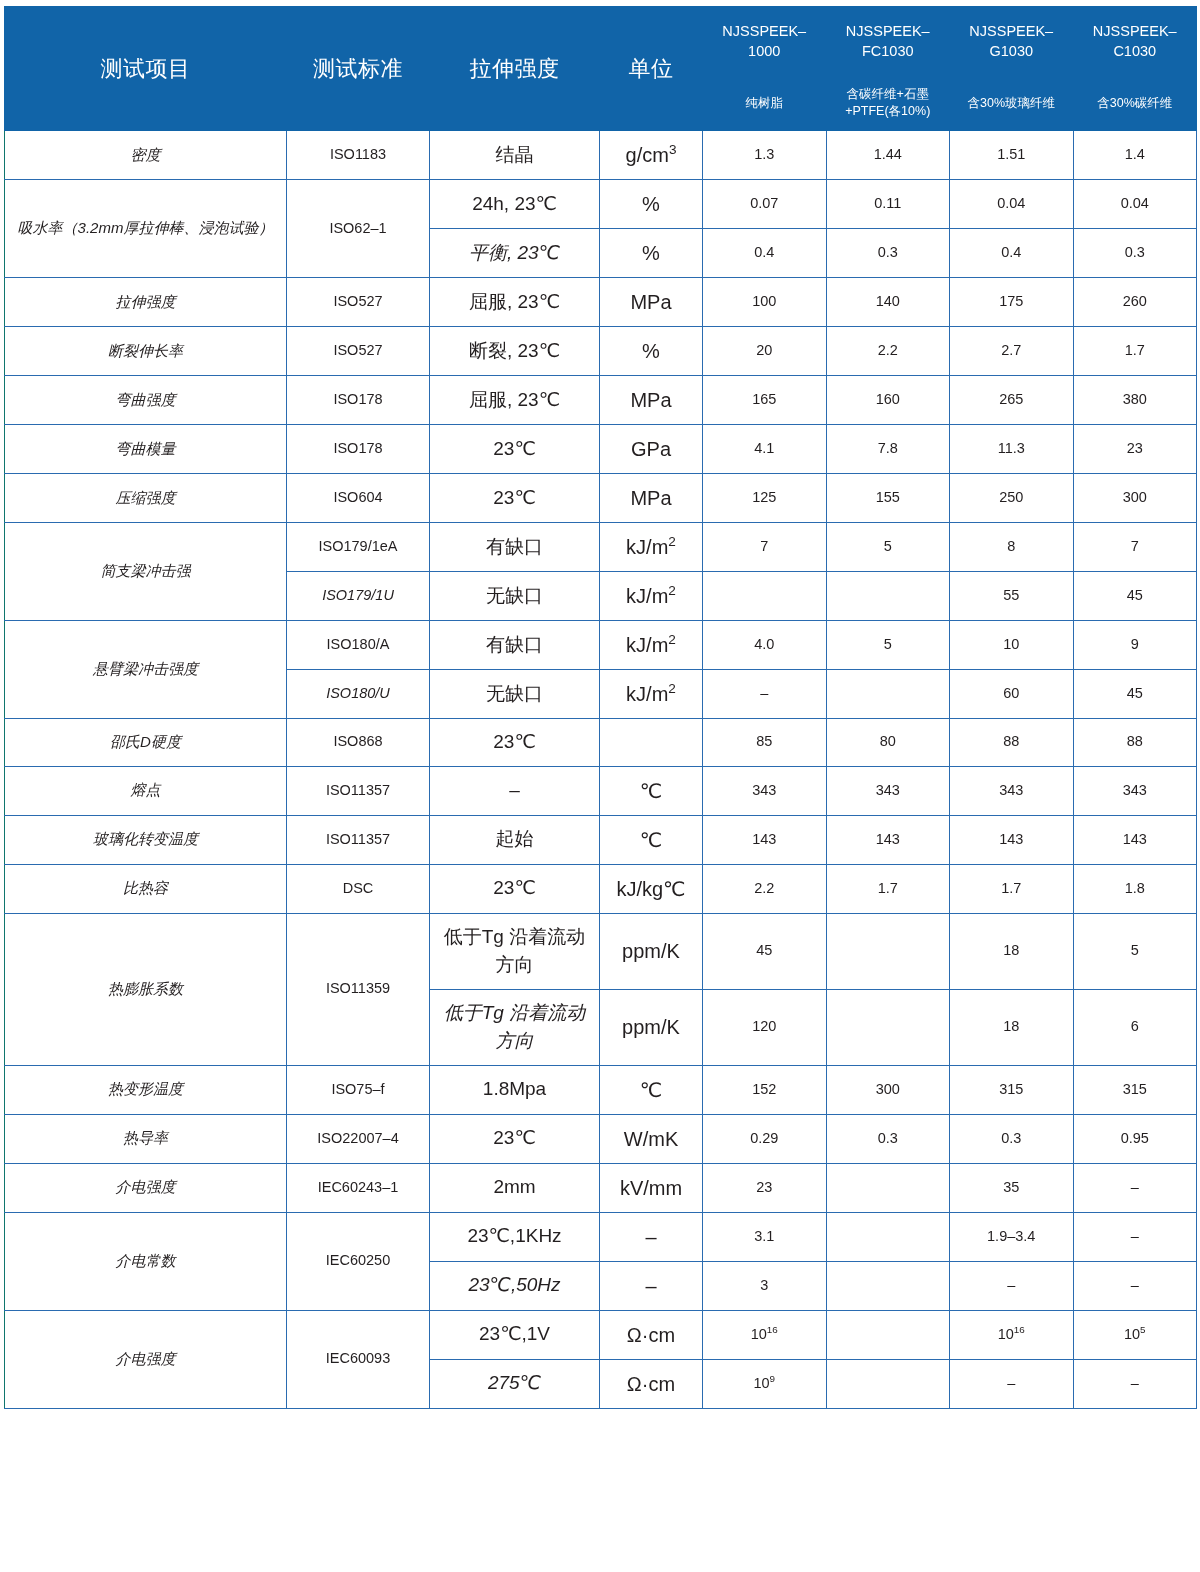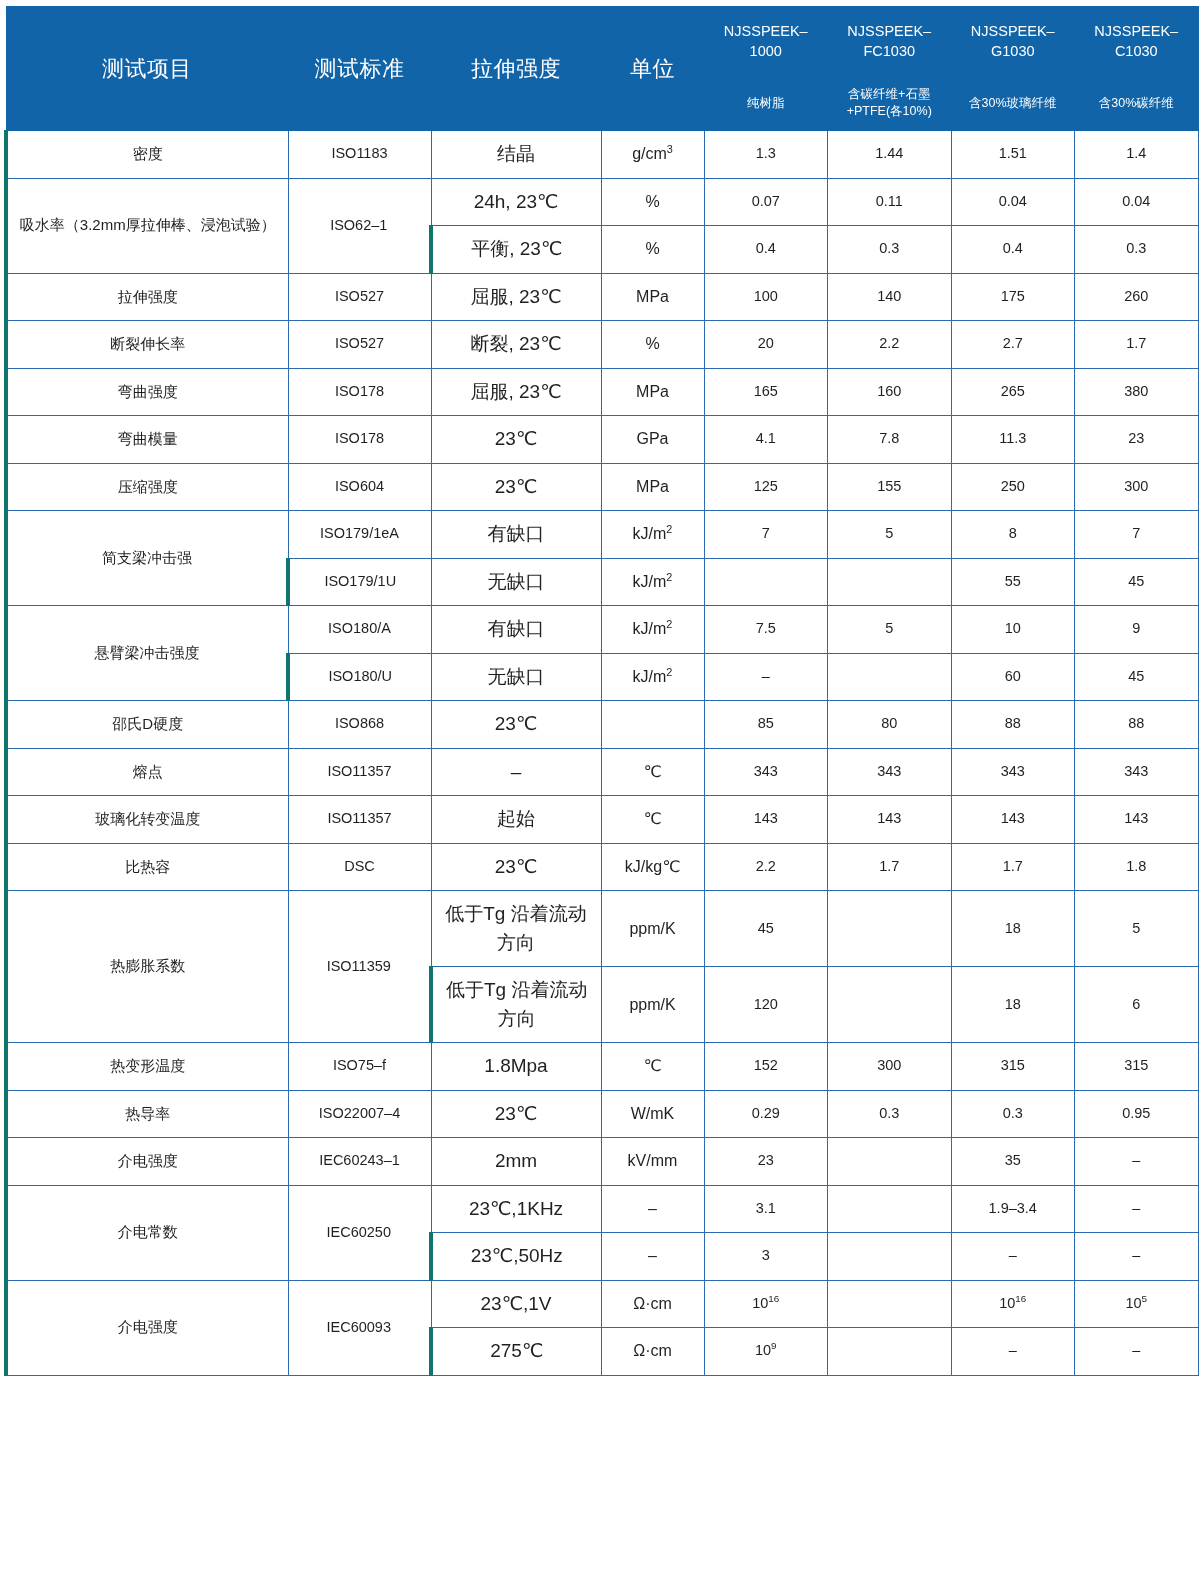--- a/index.html
+++ b/index.html
@@ -63,23 +63,23 @@
     font-size: 14.5px;
     padding: 9px 5px;
     line-height: 1.5;
     color: #231f20;
   }
   tbody td.item {
     font-size: 15px;
     padding: 9px 10px;
   }
   tbody td.cond { font-size: 19px; }
-  tbody td.unit { font-size: 16px; }
+  tbody td.unit { font-size: 20px; }
   tbody td.val  { font-size: 14.5px; }
-  tbody tr td:first-child { border-left: 4px solid #0f766e; }
+  tbody tr td:first-child { border-left: 1px solid #0f766e; font-style: italic; }
   sup { font-size: 0.68em; vertical-align: super; line-height: 0; }
 </style>
 </head>
 <body>
 
 <div class="sheet">
   <table class="spec">
     <colgroup>
       <col class="c-item">
         <col class="c-std">
@@ -204,21 +204,21 @@
           <td class="val"></td>
           <td class="val"></td>
           <td class="val">55</td>
           <td class="val">45</td>
         </tr>
         <tr>
           <td class="item" rowspan="2">悬臂梁冲击强度</td>
           <td class="std" rowspan="1">ISO180/A</td>
           <td class="cond">有缺口</td>
           <td class="unit">kJ/m<sup>2</sup></td>
-          <td class="val">7.5</td>
+          <td class="val">4.0</td>
           <td class="val">5</td>
           <td class="val">10</td>
           <td class="val">9</td>
         </tr>
         <tr>
           <td class="std" rowspan="1">ISO180/U</td>
           <td class="cond">无缺口</td>
           <td class="unit">kJ/m<sup>2</sup></td>
           <td class="val">–</td>
           <td class="val"></td>

